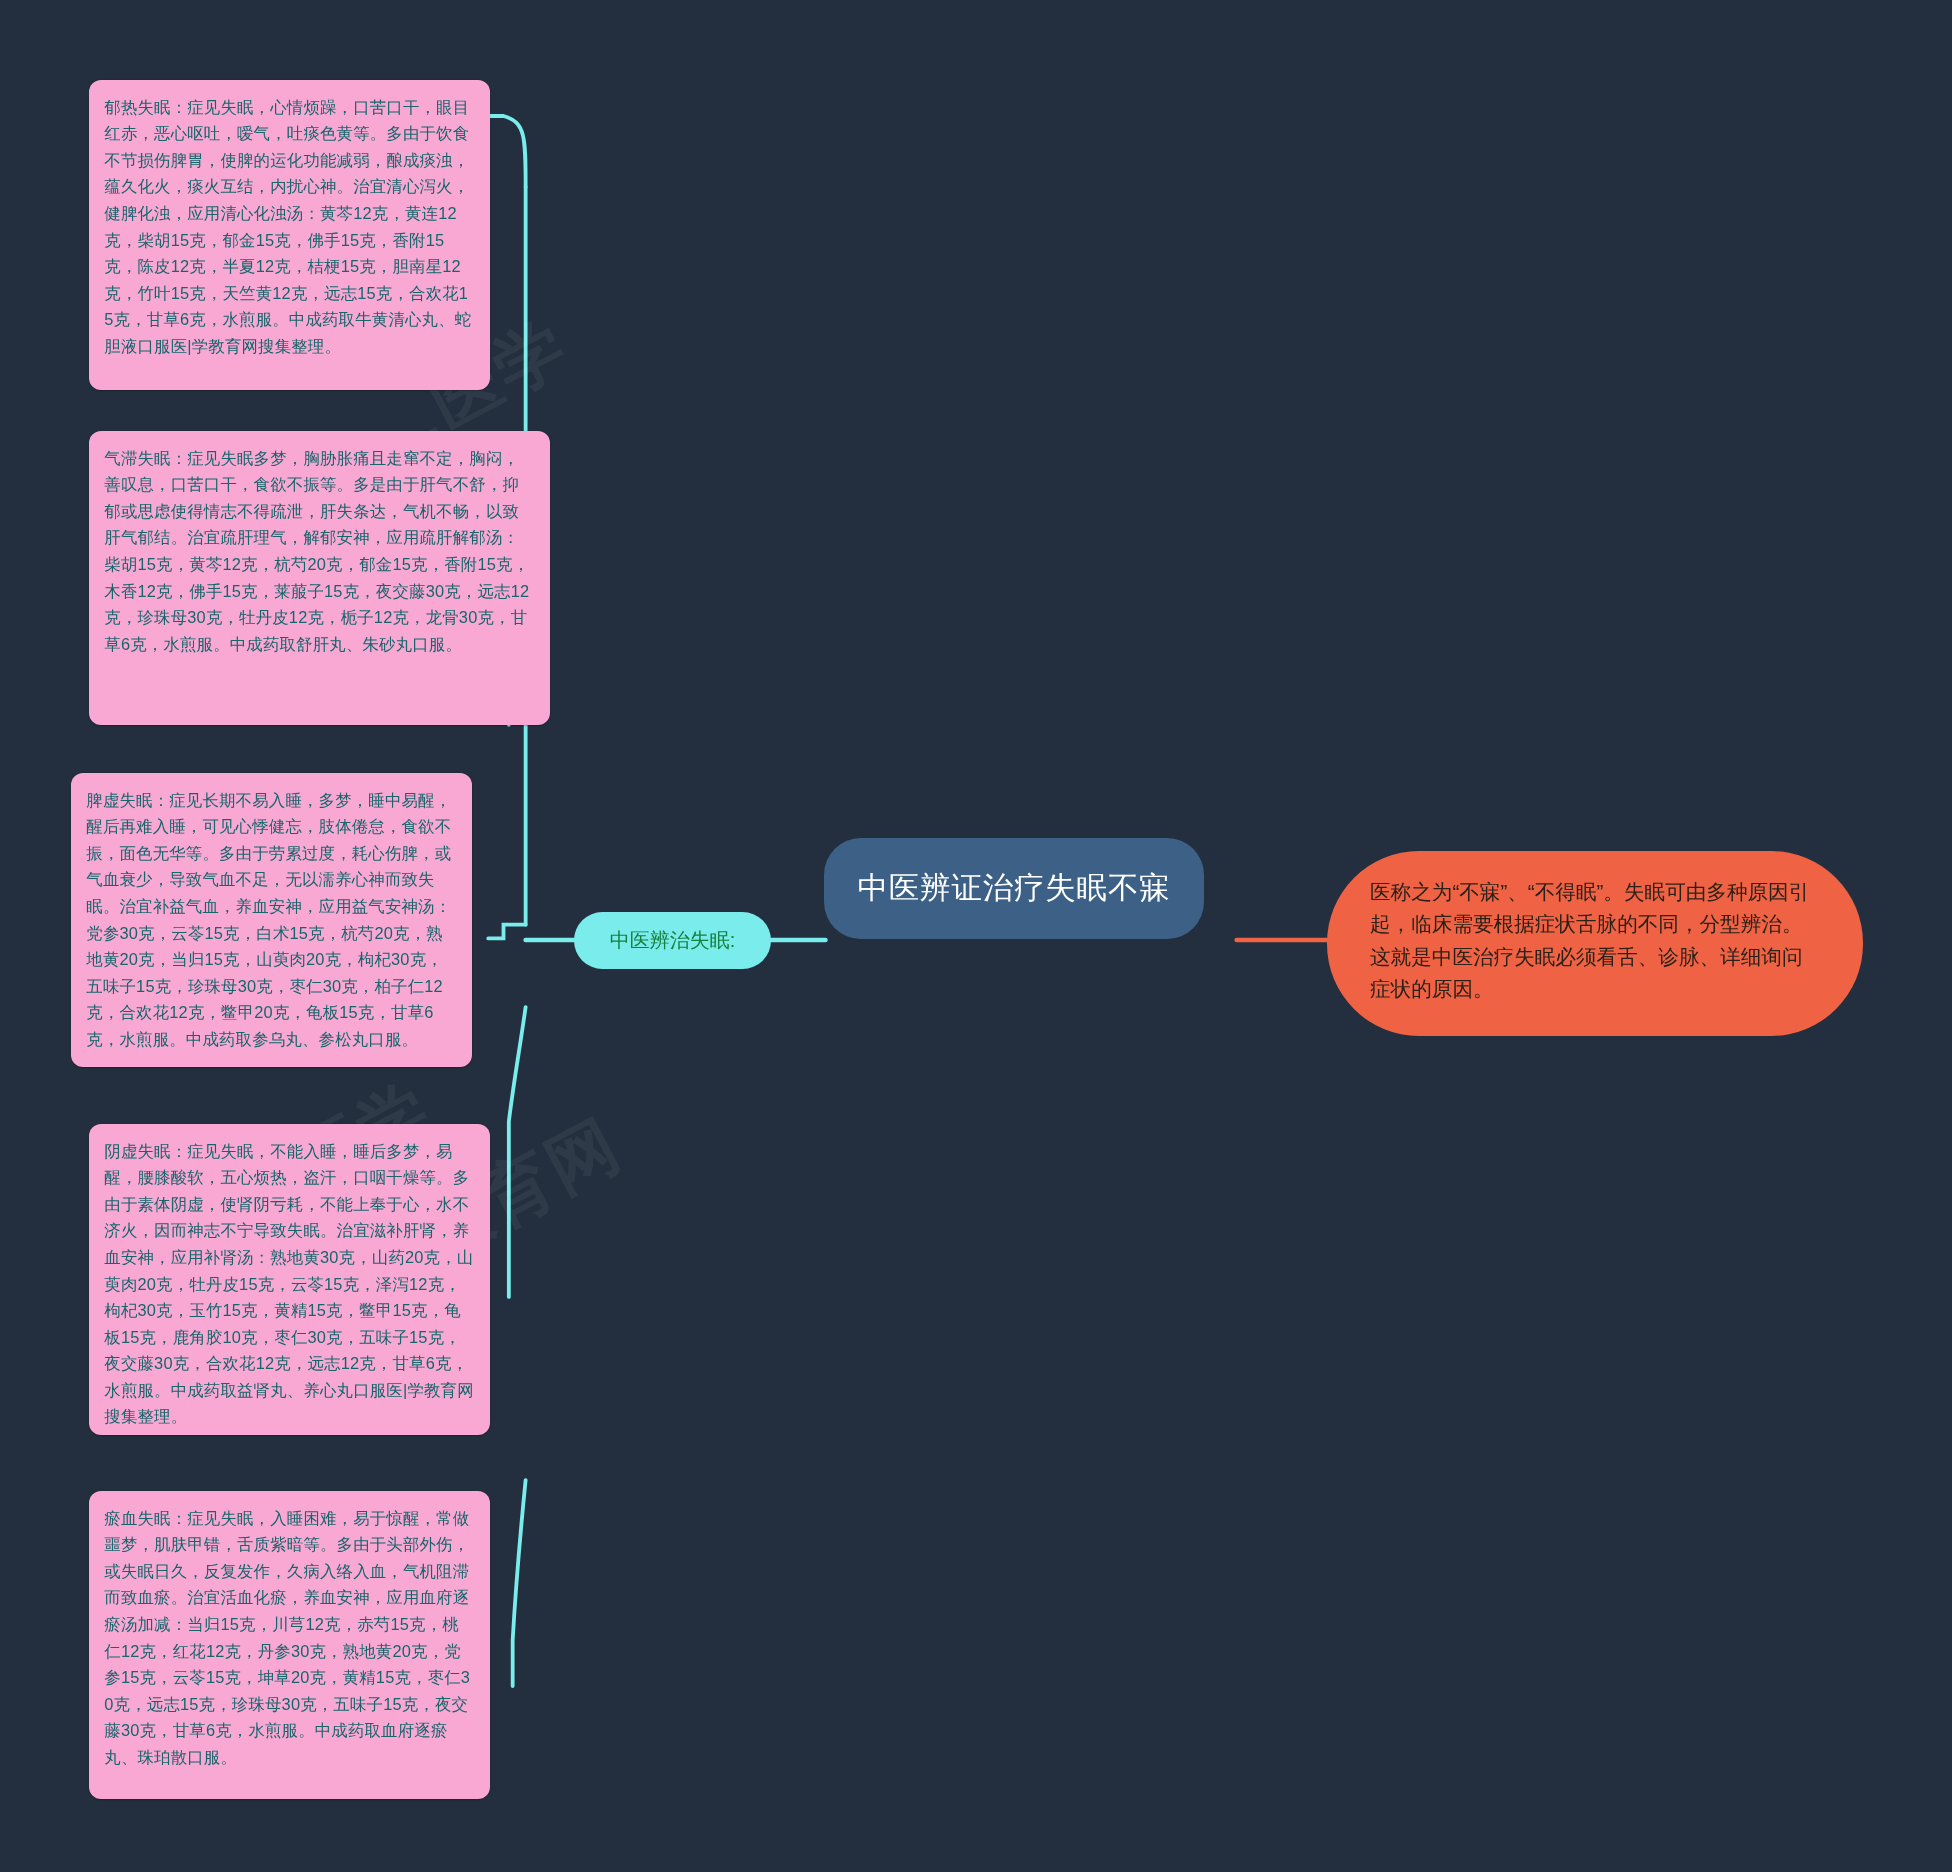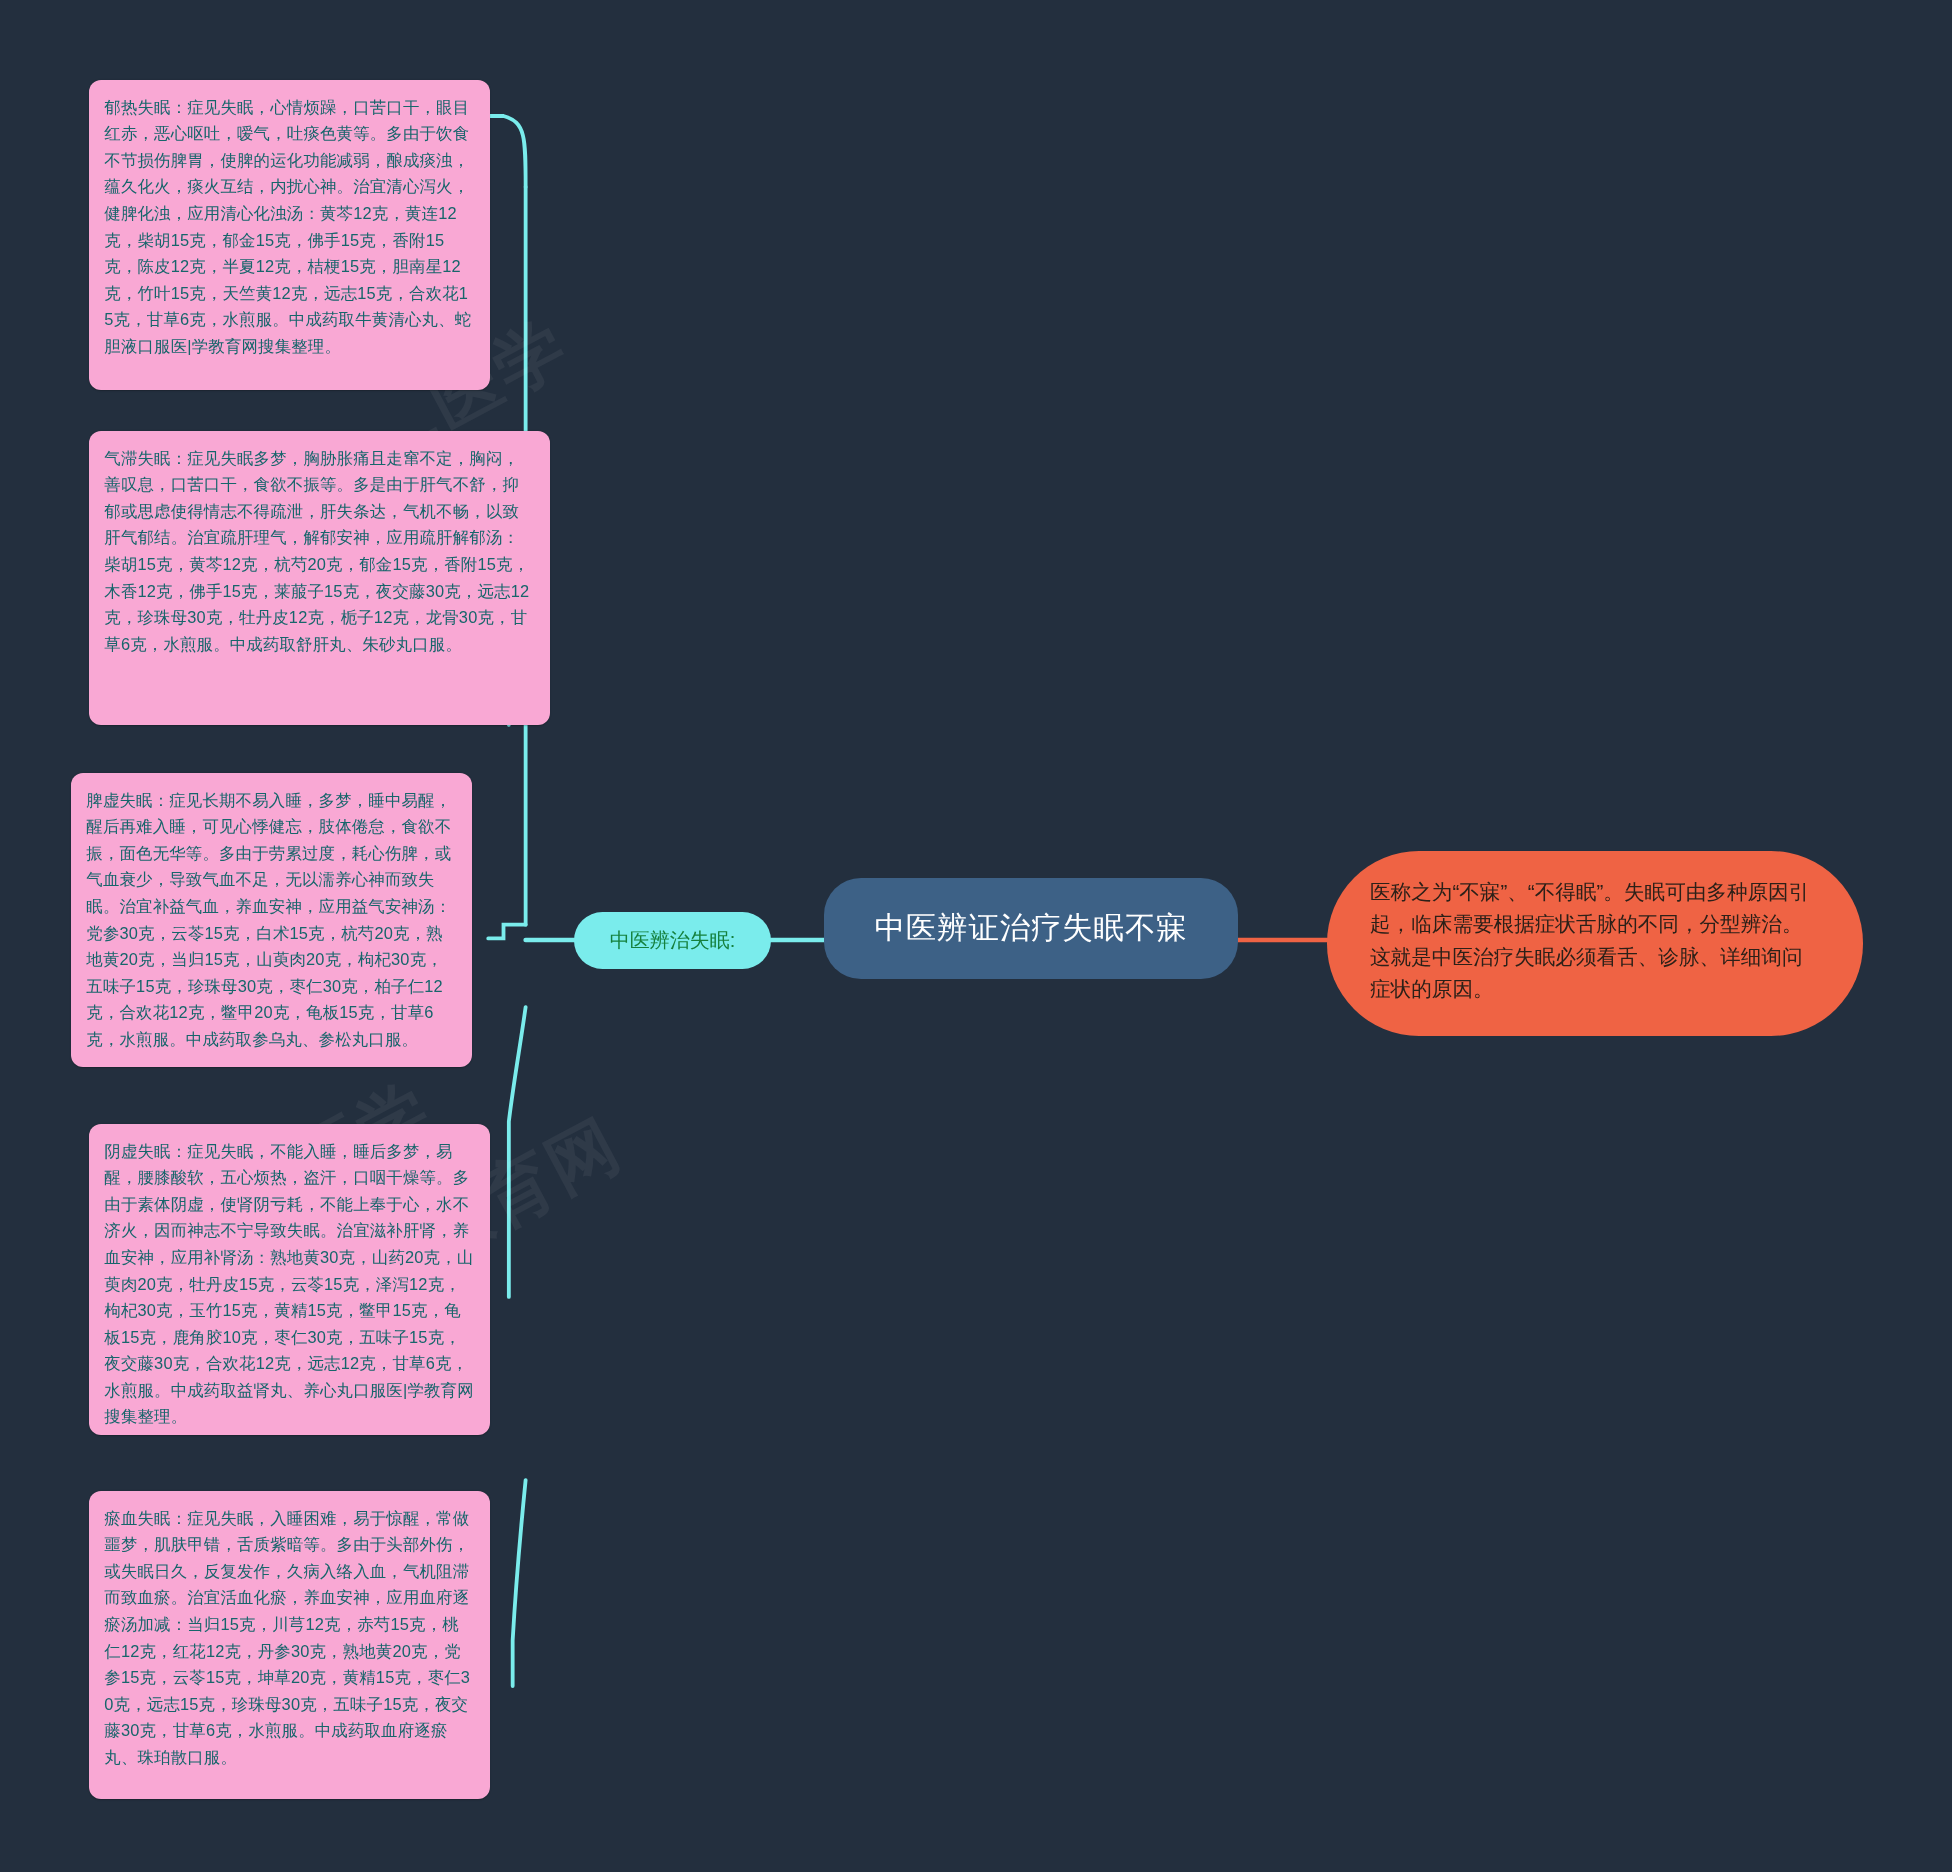--- a/index.html
+++ b/index.html
@@ -135,18 +135,18 @@
   <div class="leaf-card" style="left:89px; top:431px; width:461px; height:294px;">气滞失眠：症见失眠多梦，胸胁胀痛且走窜不定，胸闷，善叹息，口苦口干，食欲不振等。多是由于肝气不舒，抑郁或思虑使得情志不得疏泄，肝失条达，气机不畅，以致肝气郁结。治宜疏肝理气，解郁安神，应用疏肝解郁汤：柴胡15克，黄芩12克，杭芍20克，郁金15克，香附15克，木香12克，佛手15克，莱菔子15克，夜交藤30克，远志12克，珍珠母30克，牡丹皮12克，栀子12克，龙骨30克，甘草6克，水煎服。中成药取舒肝丸、朱砂丸口服。</div>
 
   <div class="leaf-card" style="left:71px; top:773px; width:401px; height:294px;">脾虚失眠：症见长期不易入睡，多梦，睡中易醒，醒后再难入睡，可见心悸健忘，肢体倦怠，食欲不振，面色无华等。多由于劳累过度，耗心伤脾，或气血衰少，导致气血不足，无以濡养心神而致失眠。治宜补益气血，养血安神，应用益气安神汤：党参30克，云苓15克，白术15克，杭芍20克，熟地黄20克，当归15克，山萸肉20克，枸杞30克，五味子15克，珍珠母30克，枣仁30克，柏子仁12克，合欢花12克，鳖甲20克，龟板15克，甘草6克，水煎服。中成药取参乌丸、参松丸口服。</div>
 
   <div class="leaf-card" style="left:89px; top:1124px; width:401px; height:311px;">阴虚失眠：症见失眠，不能入睡，睡后多梦，易醒，腰膝酸软，五心烦热，盗汗，口咽干燥等。多由于素体阴虚，使肾阴亏耗，不能上奉于心，水不济火，因而神志不宁导致失眠。治宜滋补肝肾，养血安神，应用补肾汤：熟地黄30克，山药20克，山萸肉20克，牡丹皮15克，云苓15克，泽泻12克，枸杞30克，玉竹15克，黄精15克，鳖甲15克，龟板15克，鹿角胶10克，枣仁30克，五味子15克，夜交藤30克，合欢花12克，远志12克，甘草6克，水煎服。中成药取益肾丸、养心丸口服医|学教育网搜集整理。</div>
 
   <div class="leaf-card" style="left:89px; top:1491px; width:401px; height:308px;">瘀血失眠：症见失眠，入睡困难，易于惊醒，常做噩梦，肌肤甲错，舌质紫暗等。多由于头部外伤，或失眠日久，反复发作，久病入络入血，气机阻滞而致血瘀。治宜活血化瘀，养血安神，应用血府逐瘀汤加减：当归15克，川芎12克，赤芍15克，桃仁12克，红花12克，丹参30克，熟地黄20克，党参15克，云苓15克，坤草20克，黄精15克，枣仁30克，远志15克，珍珠母30克，五味子15克，夜交藤30克，甘草6克，水煎服。中成药取血府逐瘀丸、珠珀散口服。</div>
 
   <div class="sub-node" style="left:574px; top:912px; width:197px; height:57px;">中医辨治失眠:</div>
 
-  <div class="root-node" style="left:824px; top:878px; width:414px; height:101px;">中医辨证治疗失眠不寐</div>
+  <div class="root-node" style="left:824px; top:838px; width:380px; height:101px;">中医辨证治疗失眠不寐</div>
 
   <div class="orange-node" style="left:1327px; top:851px; width:536px; height:185px;">医称之为“不寐”、“不得眠”。失眠可由多种原因引起，临床需要根据症状舌脉的不同，分型辨治。这就是中医治疗失眠必须看舌、诊脉、详细询问症状的原因。</div>
 
 </div>
 
 
 </body></html>

